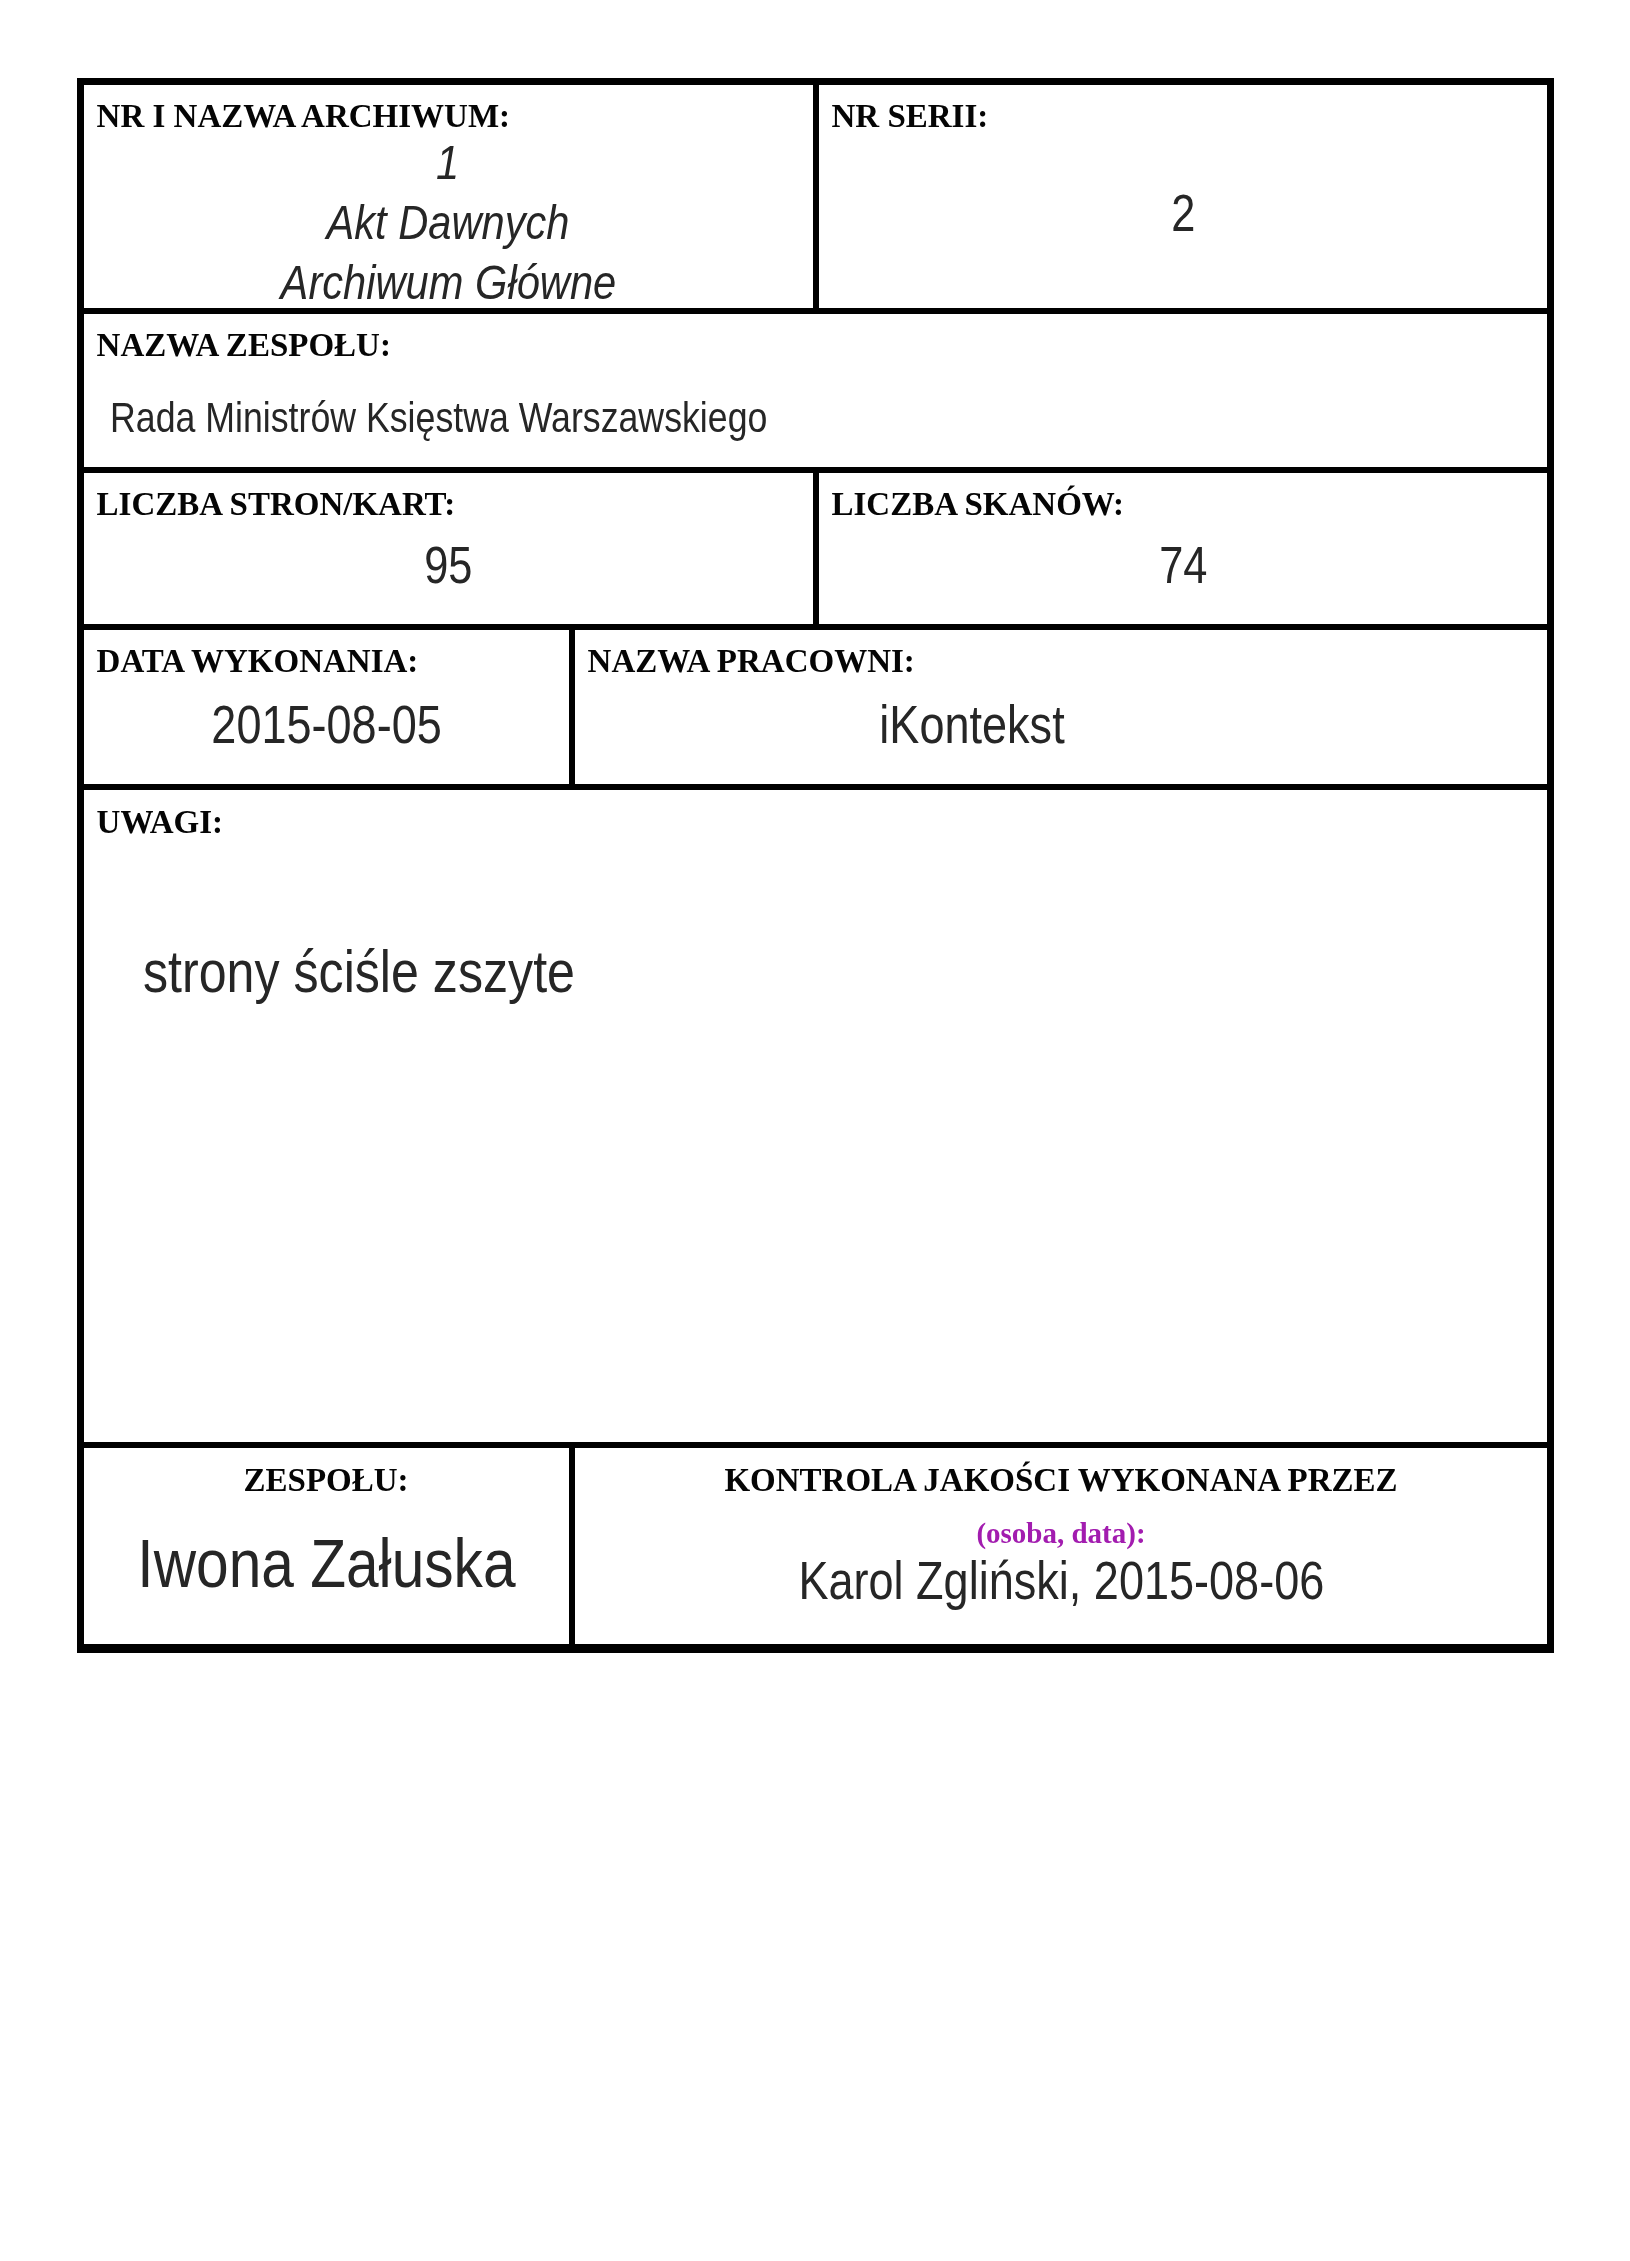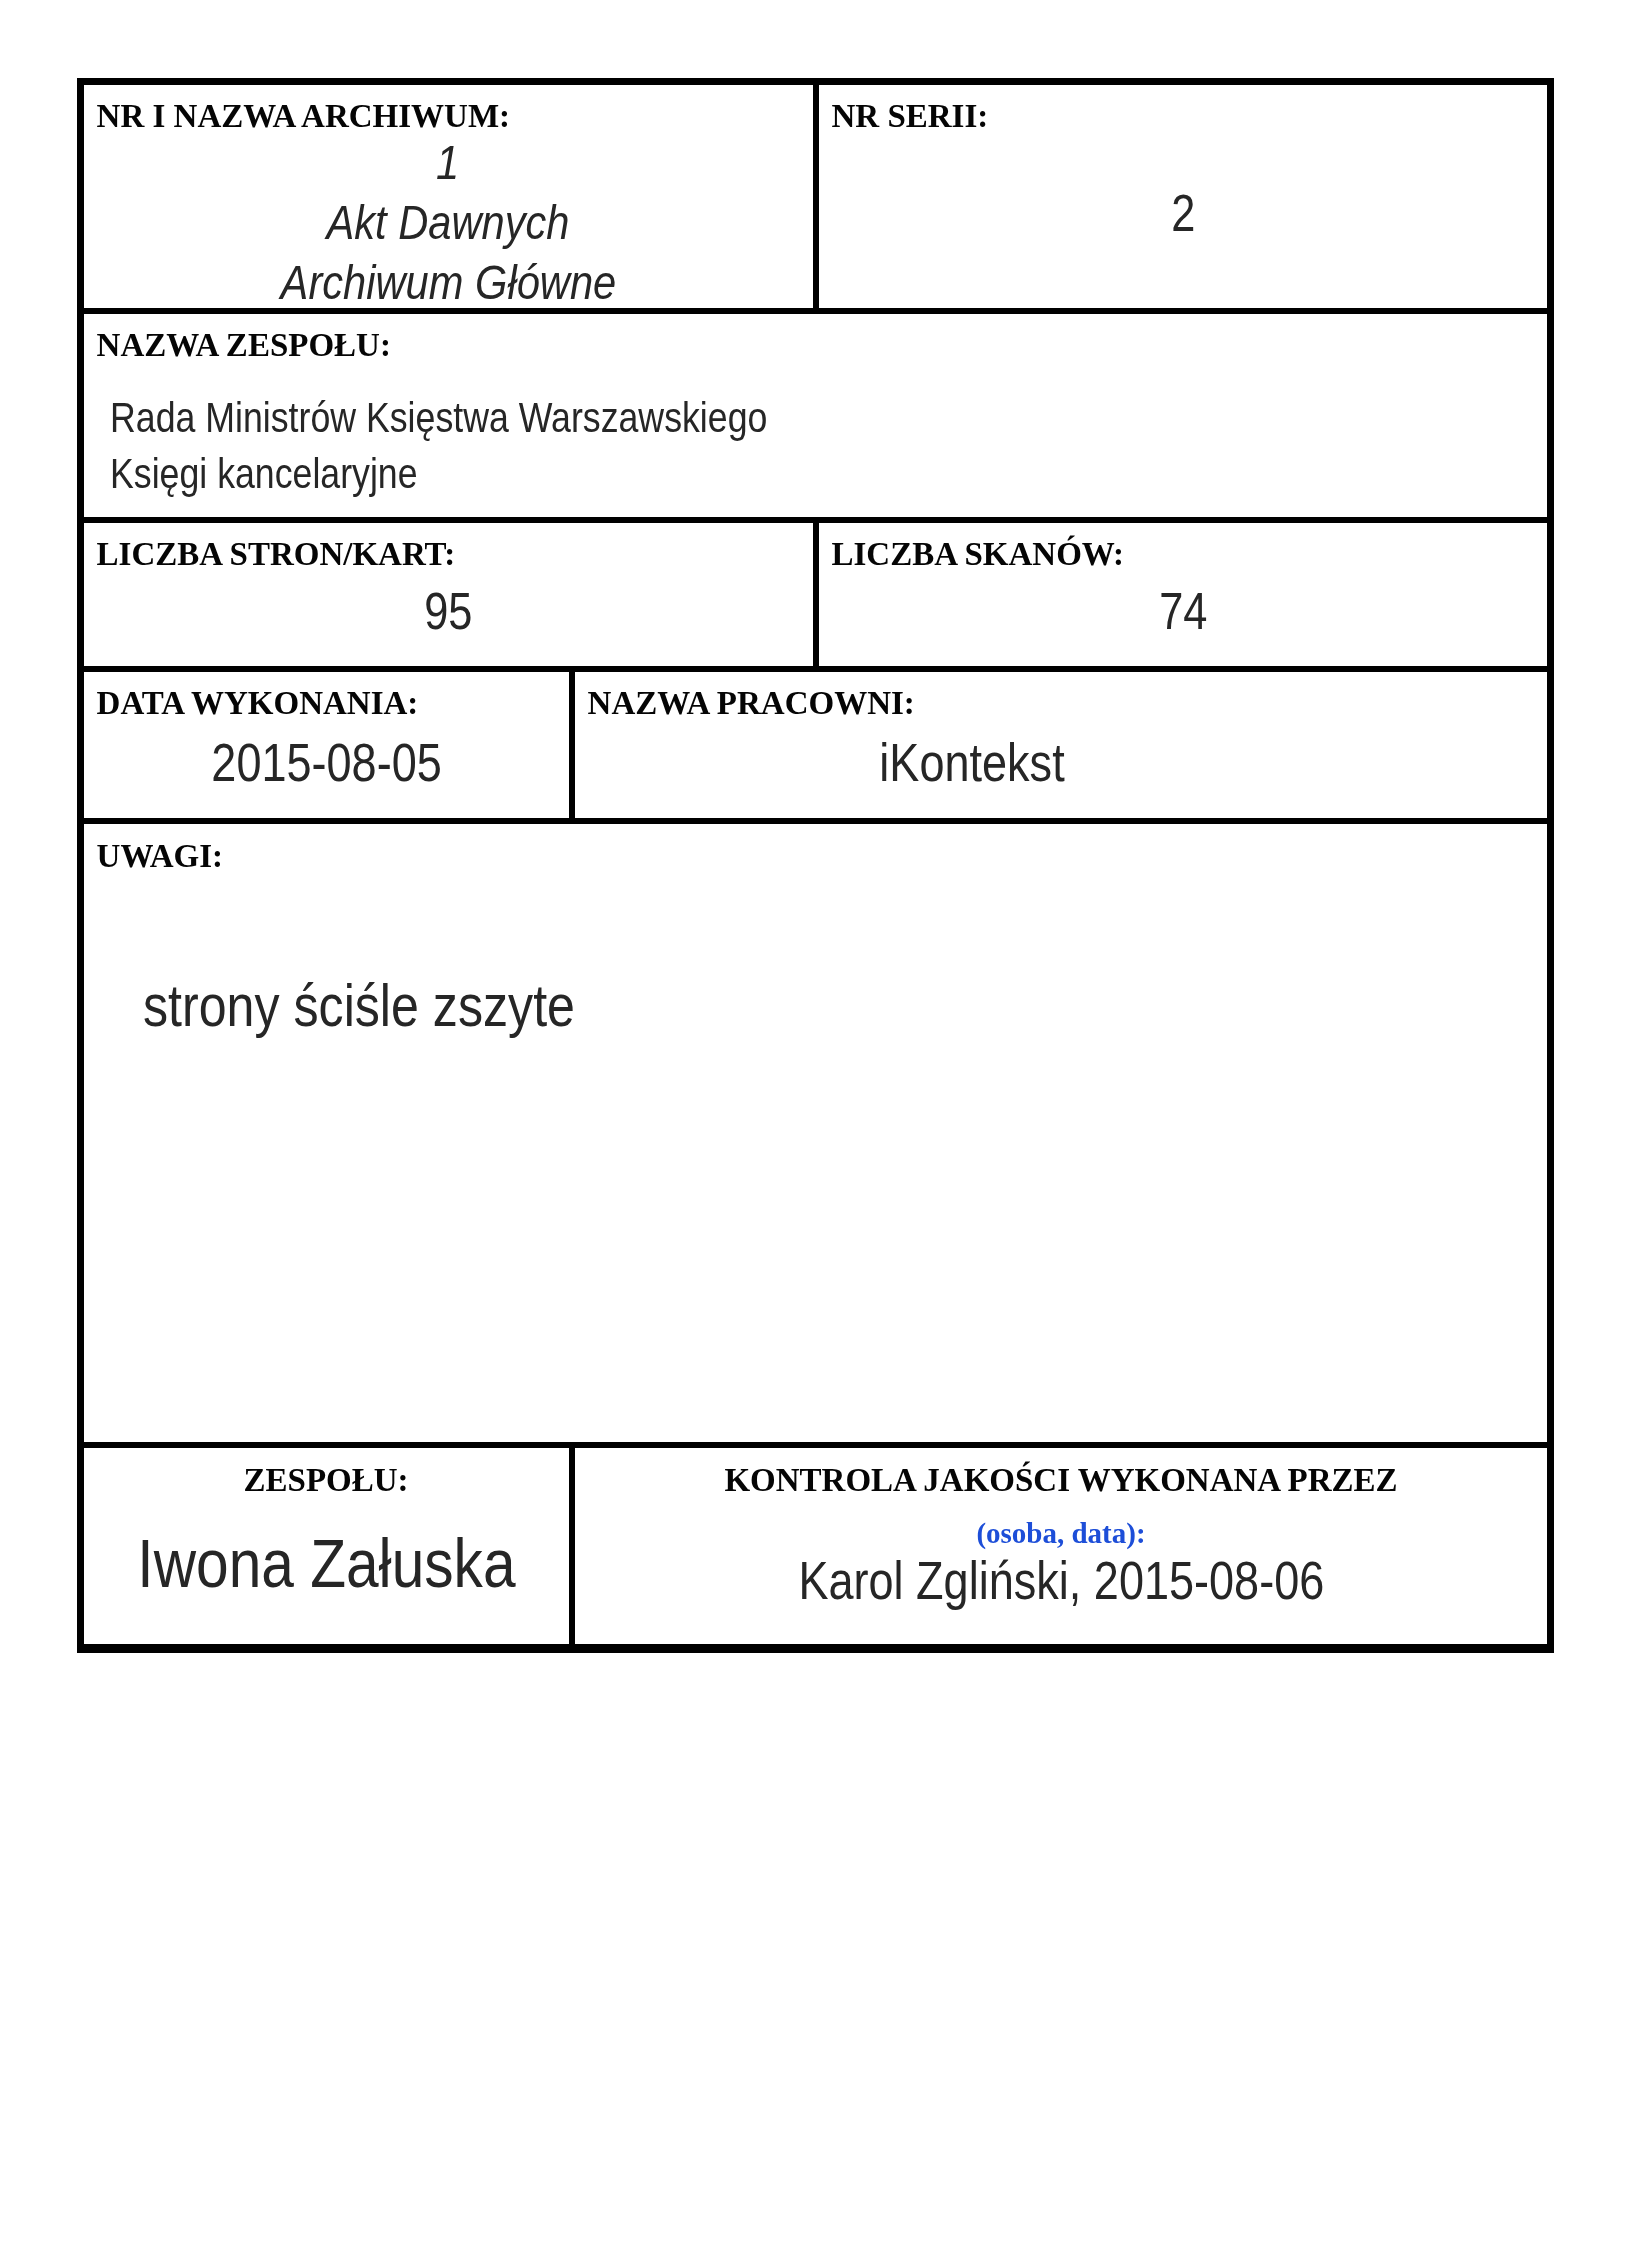--- a/index.html
+++ b/index.html
@@ -52,21 +52,21 @@
     font-size: 33px;
     line-height: 1.04;
     color: #050505;
     white-space: nowrap;
   }
   .lbl-center { text-align: center; }
   .sublbl {
     font-family: "Liberation Serif", serif;
     font-weight: bold;
     font-size: 29px;
-    color: #1d4ed8;
+    color: #a21caf;
     text-align: center;
     margin-top: 20px;
     white-space: nowrap;
   }
   .val {
     font-family: "Liberation Sans", sans-serif;
     color: #262626;
     white-space: nowrap;
   }
   
@@ -113,21 +113,20 @@
           <span class="sq">2</span>
         </div>
       </div>
     </div>
 
     <div class="frow frow-2">
       <div class="fcell flex1">
         <div class="lbl">NAZWA ZESPOŁU:</div>
         <div class="val name2line">
           <div><span class="sqL">Rada Ministrów Księstwa Warszawskiego</span></div>
-          <div><span class="sqL">Księgi kancelaryjne</span></div>
         </div>
       </div>
     </div>
 
     <div class="frow frow-3">
       <div class="fcell flex1">
         <div class="lbl">LICZBA STRON/KART:</div>
         <div class="vcenter val num-val">
           <span class="sq">95</span>
         </div>

